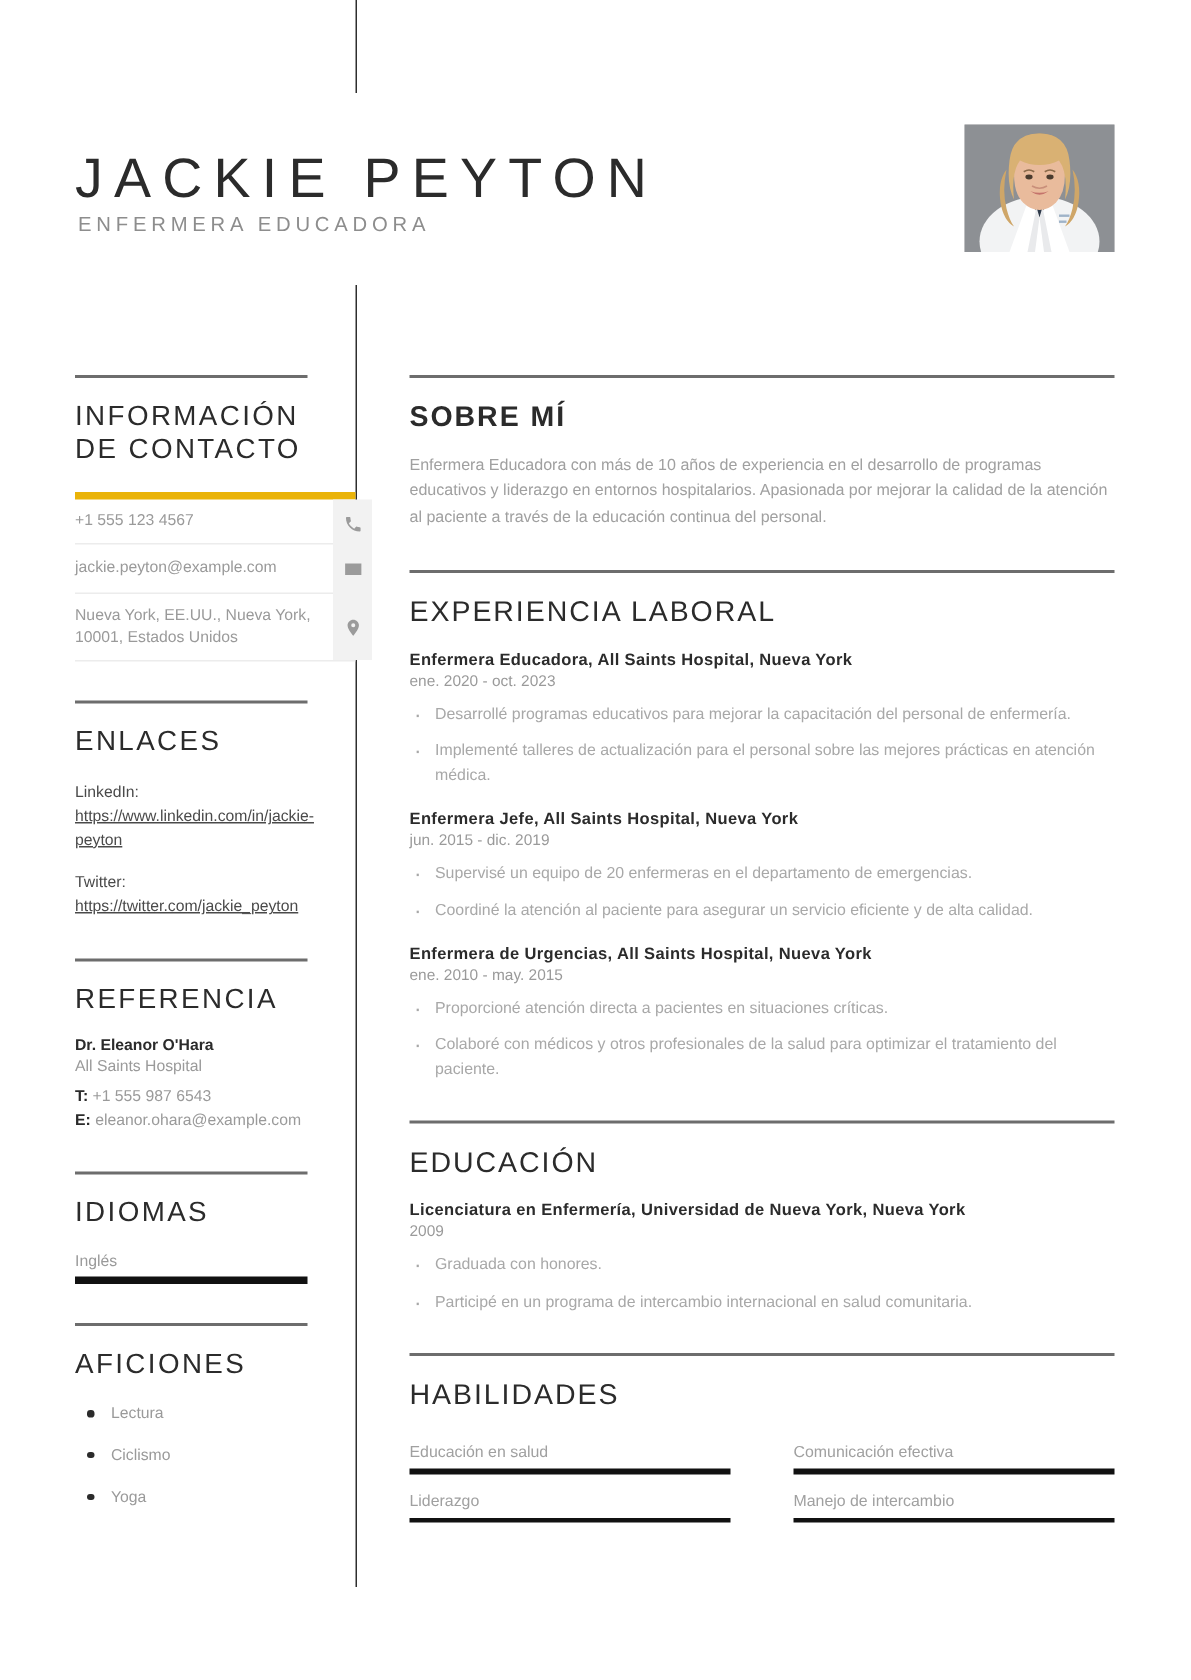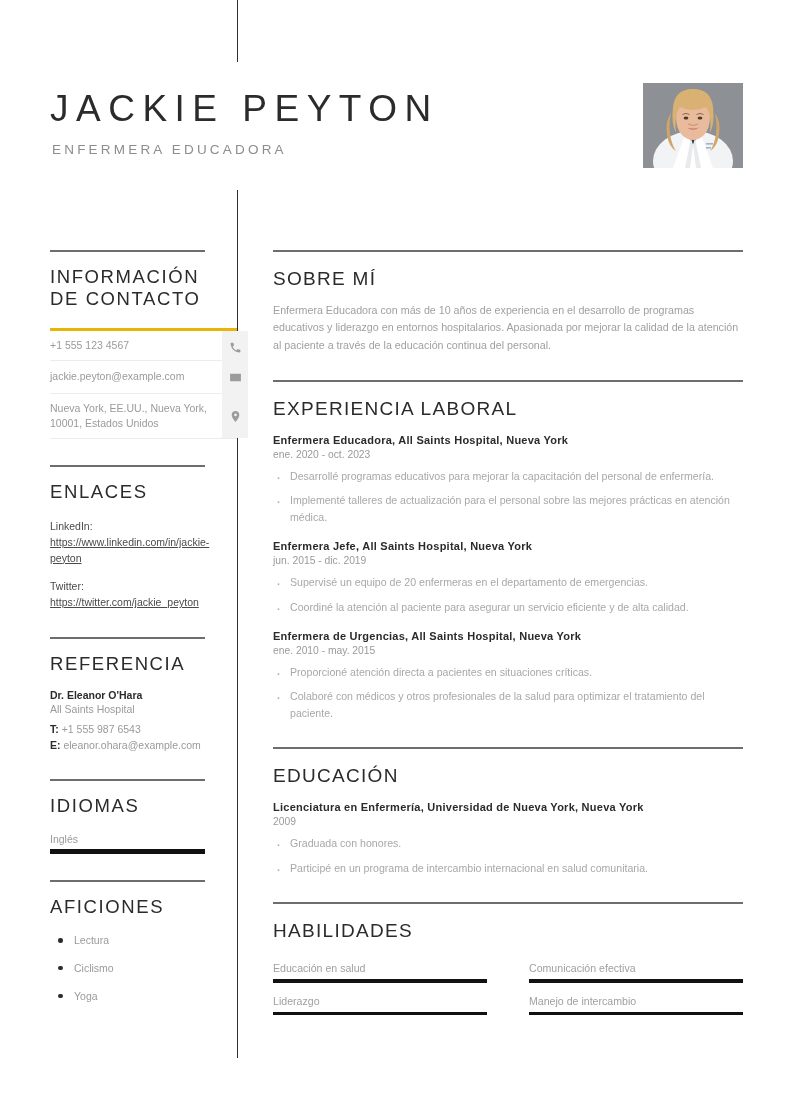--- a/index.html
+++ b/index.html
@@ -33,21 +33,21 @@
     background: #2e2e2e;
   }
 
   
   .header {
     position: absolute;
     left: 0; top: 70px; width: 794px; height: 120px;
   }
   .name {
     position: absolute;
-    left: 50px; top: 18px;
+    left: 50px; top: 28px;
     font-size: 37px;
     letter-spacing: 7.5px;
     font-weight: 400;
     color: #2b2b2b;
     white-space: nowrap;
   }
   .role {
     position: absolute;
     left: 52px; top: 72px;
     font-size: 13.5px;
@@ -86,21 +86,21 @@
   
   .contact-row {
     position: relative;
     margin-left: 50px;
     width: 187px;
     min-height: 33px;
     display: flex;
     align-items: center;
     border-bottom: 1px solid #ececec;
   }
-  .contact-row:first-of-type { border-top: 3px solid #eab308; }
+  .contact-row:first-of-type { border-top: 5px solid #eab308; }
   .contact-text {
     flex: 1;
     font-size: 10.5px;
     color: #9a9a9a;
     line-height: 1.45;
     padding: 7px 6px 7px 0;
     word-break: break-word;
   }
   .contact-badge {
     width: 26px; height: 100%;
@@ -302,21 +302,21 @@
         <div class="hobby" style="margin-top:11px;">Ciclismo</div>
         <div class="hobby" style="margin-top:11px;">Yoga</div>
       </div>
     </div>
   </div>
 
   <div class="main">
 
     <div>
       <div class="main-rule"></div>
-      <div class="main-title" style="margin-top:16px;">SOBRE MÍ</div>
+      <div class="main-title" style="margin-top:16px;font-weight:bold;">SOBRE MÍ</div>
       <div class="body-text" style="margin-top:12px;">Enfermera Educadora con más de 10 años de experiencia en el desarrollo de programas educativos y liderazgo en entornos hospitalarios. Apasionada por mejorar la calidad de la atención al paciente a través de la educación continua del personal.</div>
     </div>
 
     <div style="margin-top:26px;">
       <div class="main-rule"></div>
       <div class="main-title" style="margin-top:16px;">EXPERIENCIA LABORAL</div>
 
       <div style="margin-top:14px;">
         <div class="job-title">Enfermera Educadora, All Saints Hospital, Nueva York</div>
         <div class="job-date">ene. 2020 - oct. 2023</div>

